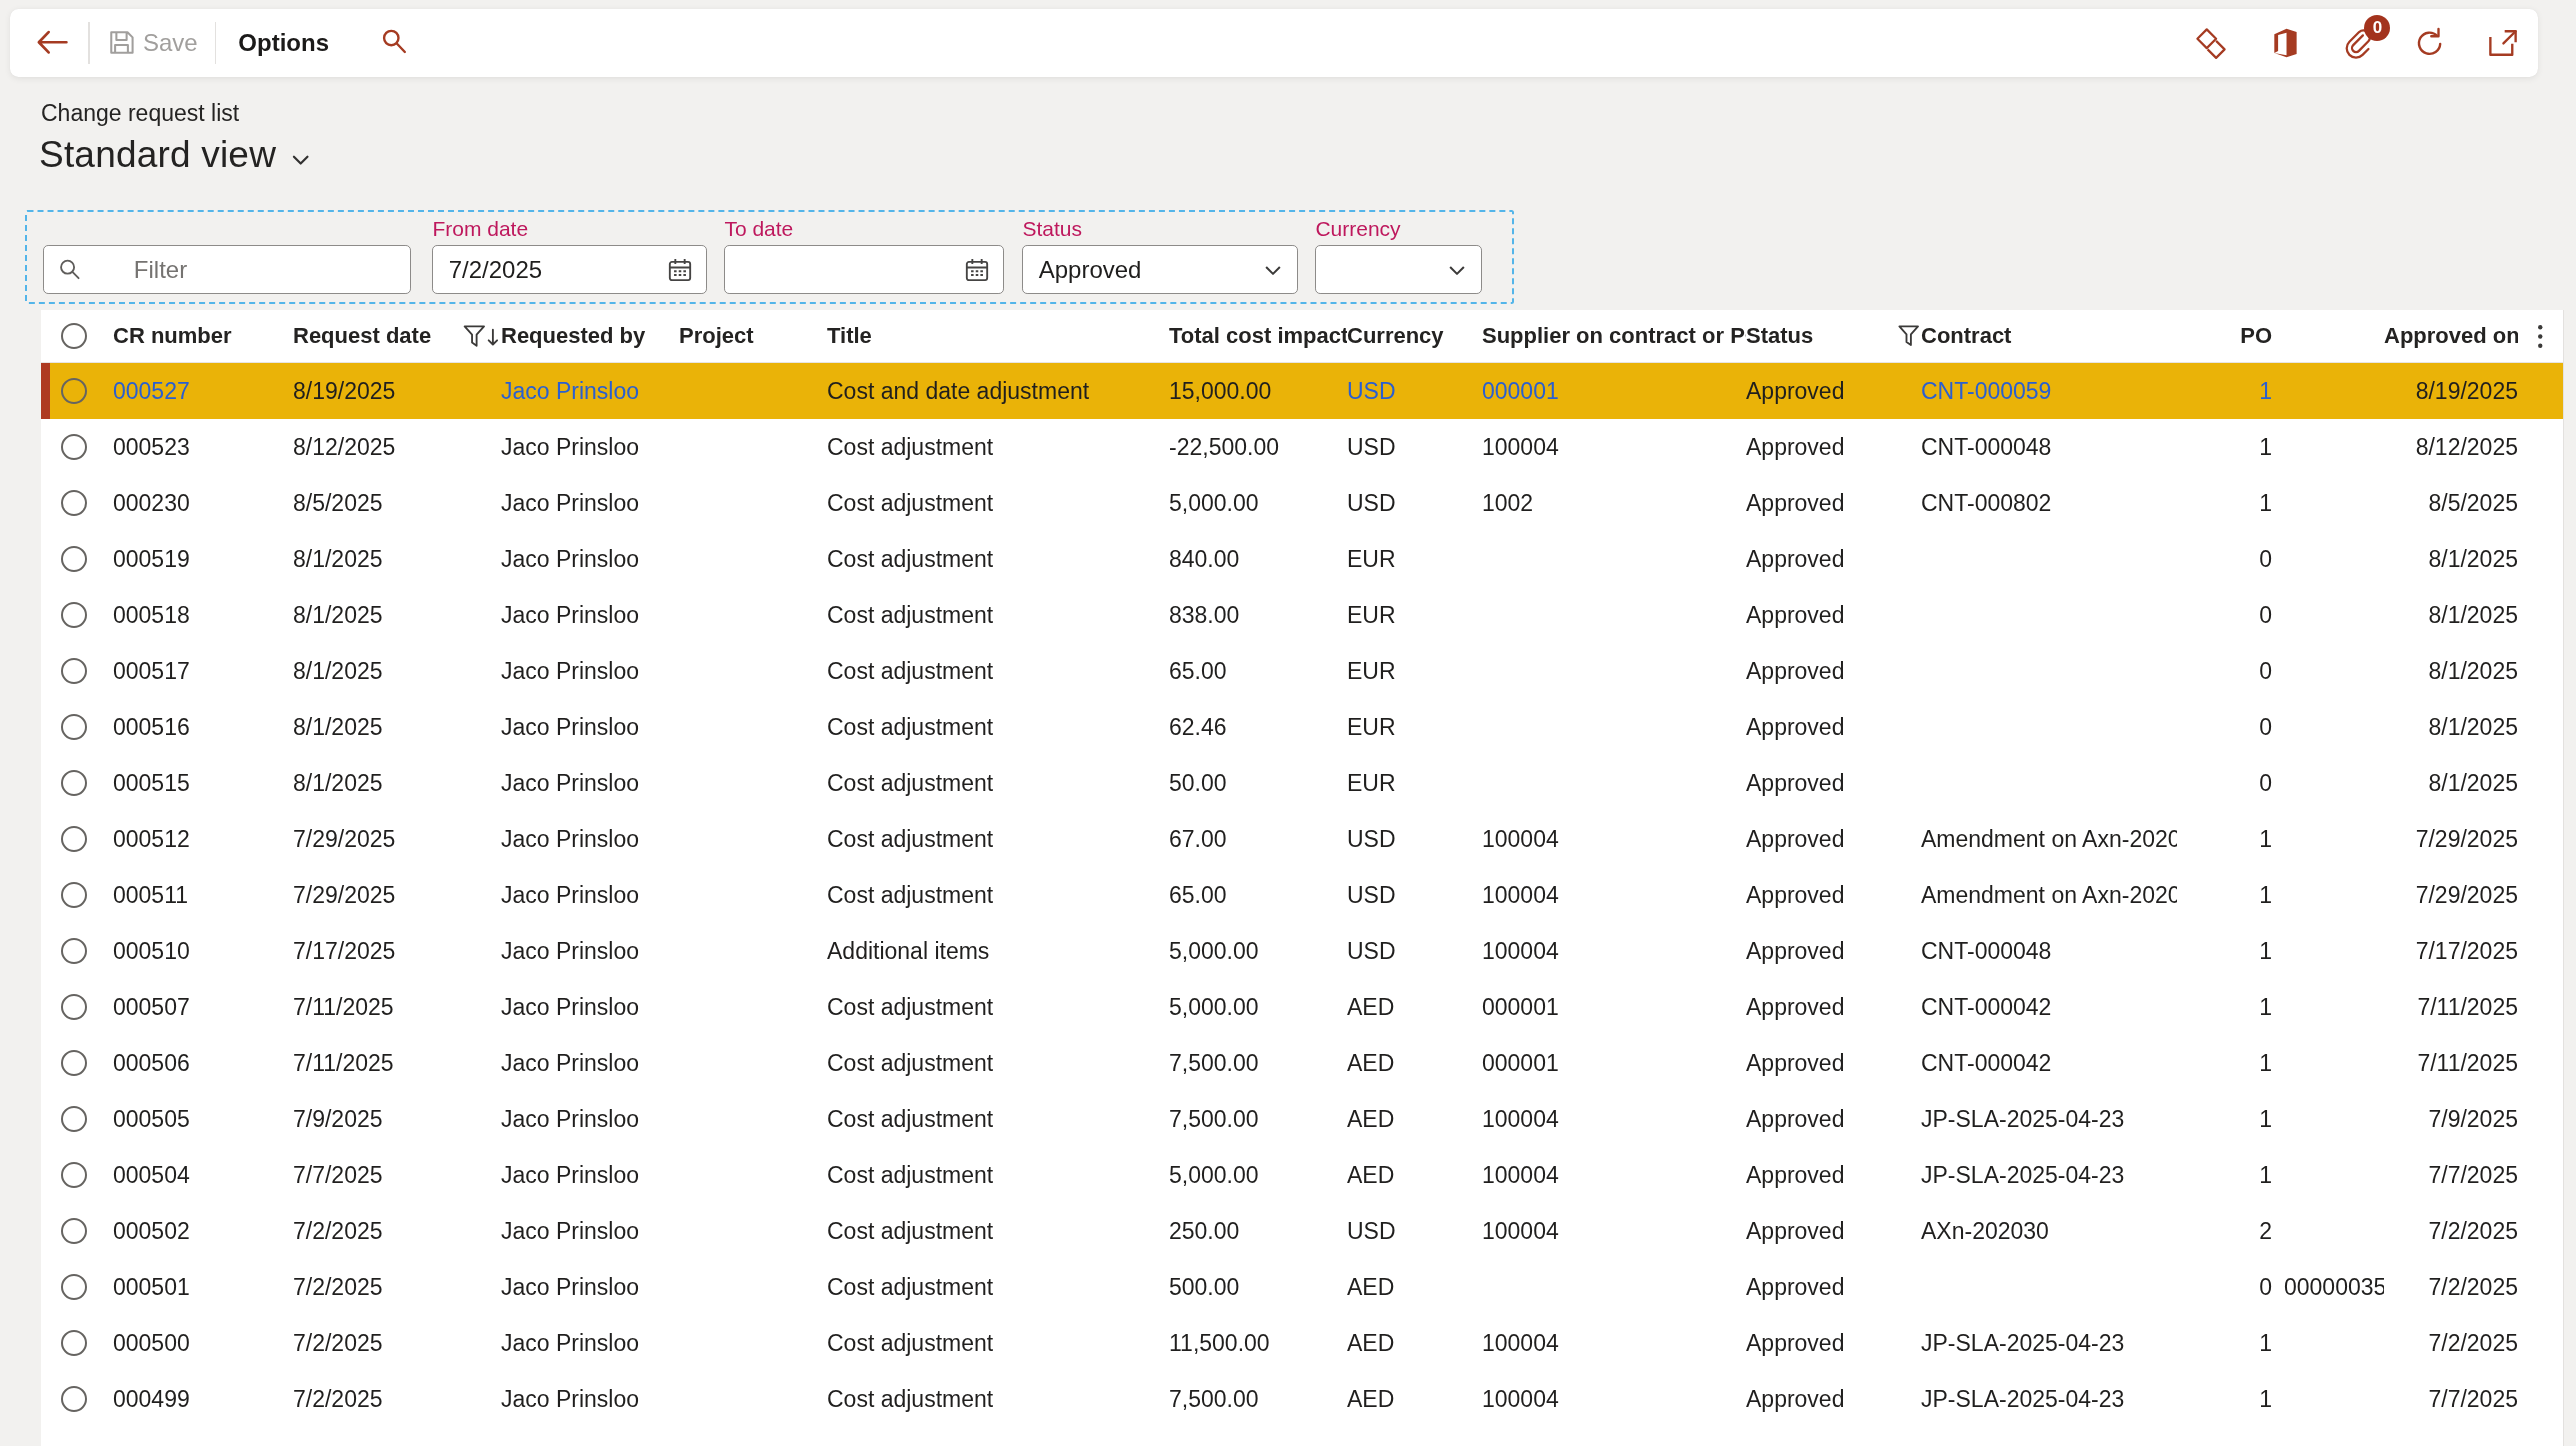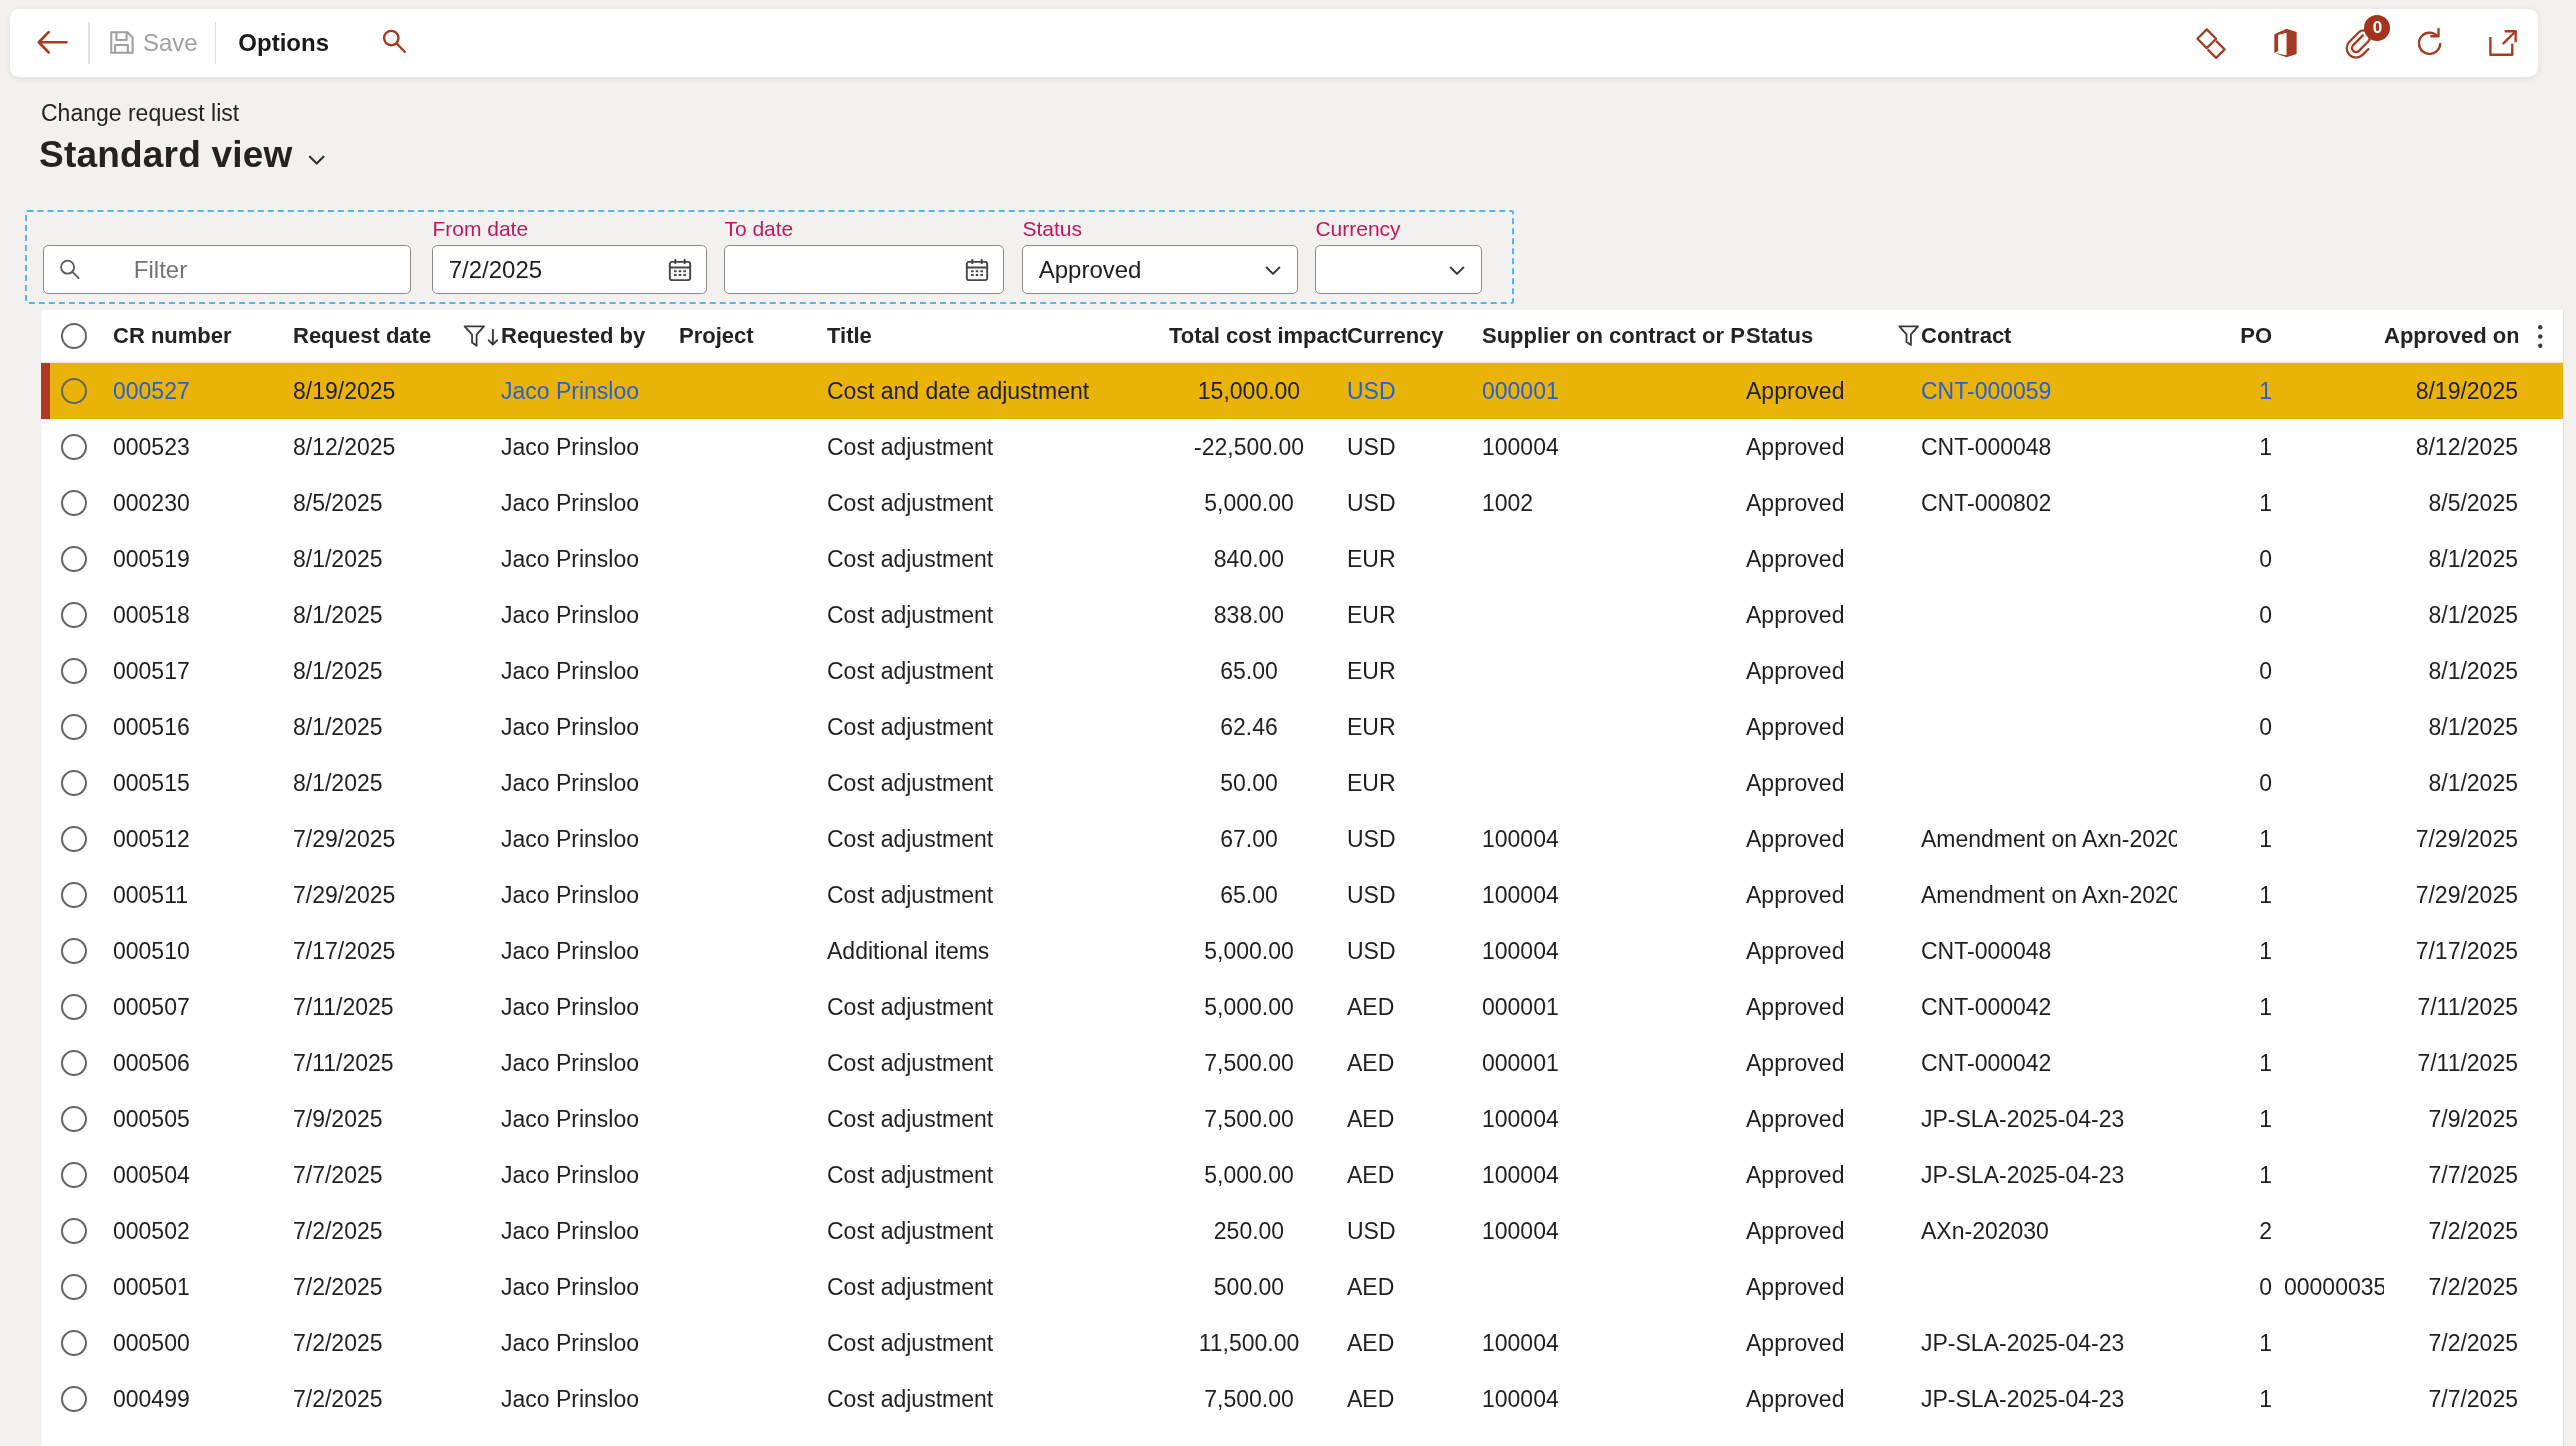--- a/index.html
+++ b/index.html
@@ -30,21 +30,21 @@
   .clip-wrap { position:relative; }
   .badge {
     position:absolute; top:-8.5px; right:-13.6px; min-width:26px; height:26px; border-radius:13.6px;
     background:#a3331d; color:#fff; font-size:17px; font-weight:700;
     display:flex; align-items:center; justify-content:center; padding:0 6.8px;
   }
 
   
   .caption { position:absolute; left:41px; top:100px; font-size:23px; color:#252423; }
   .viewtitle { position:absolute; left:39px; top:134px; display:flex; align-items:center; }
-  .viewtitle .t { font-size:37px; font-weight:700; color:#242322; letter-spacing:0.2px; }
+  .viewtitle .t { font-size:37px; font-weight:400; color:#242322; letter-spacing:0.2px; }
   .viewtitle .chev { margin-left:12px; margin-top:10.2px; }
 
   
   .filters {
     position:absolute; left:25.4px; top:210px; width:1489px; height:94px;
     border:2.5px dashed #54b5e9; border-radius:2.5px; background:transparent;
   }
   .f-label { position:absolute; top:5.1px; font-size:21px; color:#be185d; }
   .f-box {
     position:absolute; top:33px; height:49px; background:#fff;
@@ -78,21 +78,21 @@
   .thead { height:53px; border-bottom:0.8px solid #e7e5e3; font-weight:700; font-size:22px; color:#242322; }
   .trow { height:56px; font-size:23px; position:relative; }
   .trow.sel { background:#eab308; }
   .trow.sel::before { content:""; position:absolute; left:0; top:0; bottom:0; width:8.5px; background:#ae3a21; }
   .radio {
     width:26px; height:26px; border:2px solid #666461; border-radius:50%;
     margin-left:20.4px; background:transparent; flex:0 0 auto;
   }
   .c-sel { display:flex; align-items:center; }
   .h-date, .h-status { display:flex; align-items:center; justify-content:space-between; }
-  .c-amt  { text-align:center; padding-right:18px; }
+  .c-amt  { text-align:left; padding-right:18px; }
   .c-po   { text-align:right; }
   .c-extra{ padding-left:12px; }
   .c-app  { text-align:right; }
   .c-more { display:flex; justify-content:center; }
   .cell { white-space:nowrap; overflow:hidden; }
   .trow.sel .lk { color:#2a5fd0; }
 </style>
 </head>
 <body>
 

